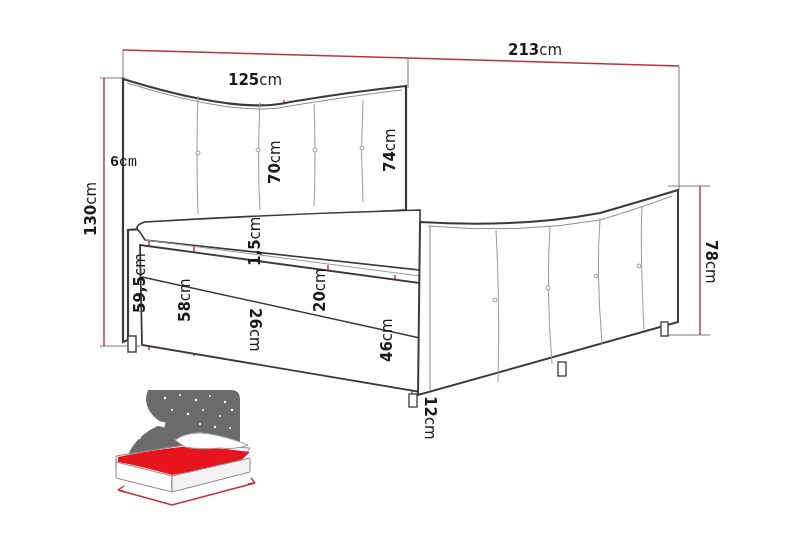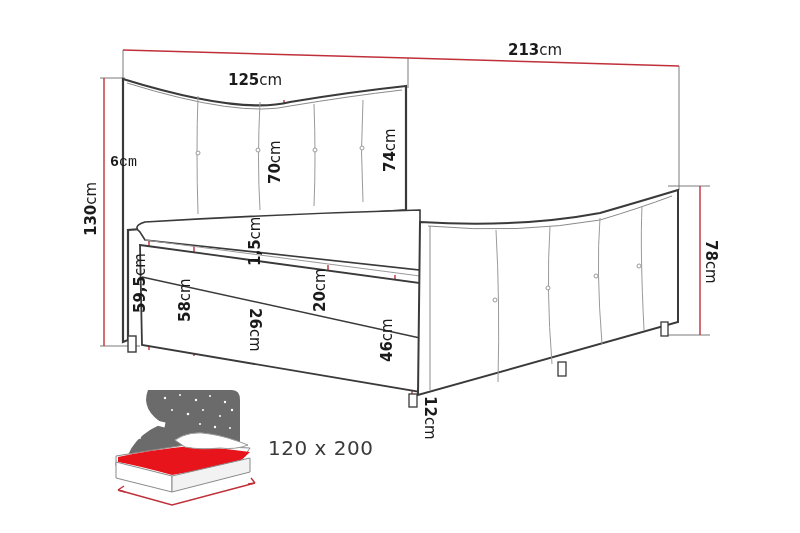--- a/index.html
+++ b/index.html
@@ -167,14 +167,13 @@
   <div class="lbl vert" style="left:380px; top:362px;">
     <span class="num">46</span><span class="unit">cm</span>
   </div>
   <div class="lbl vert-cw" style="left:437px; top:396px;">
     <span class="num">12</span><span class="unit">cm</span>
   </div>
   <div class="lbl vert-cw" style="left:718px; top:240px;">
     <span class="num">78</span><span class="unit">cm</span>
   </div>
 
-  <div class="size-label">120 x 200</div>
 </div>
 
 </body></html>

